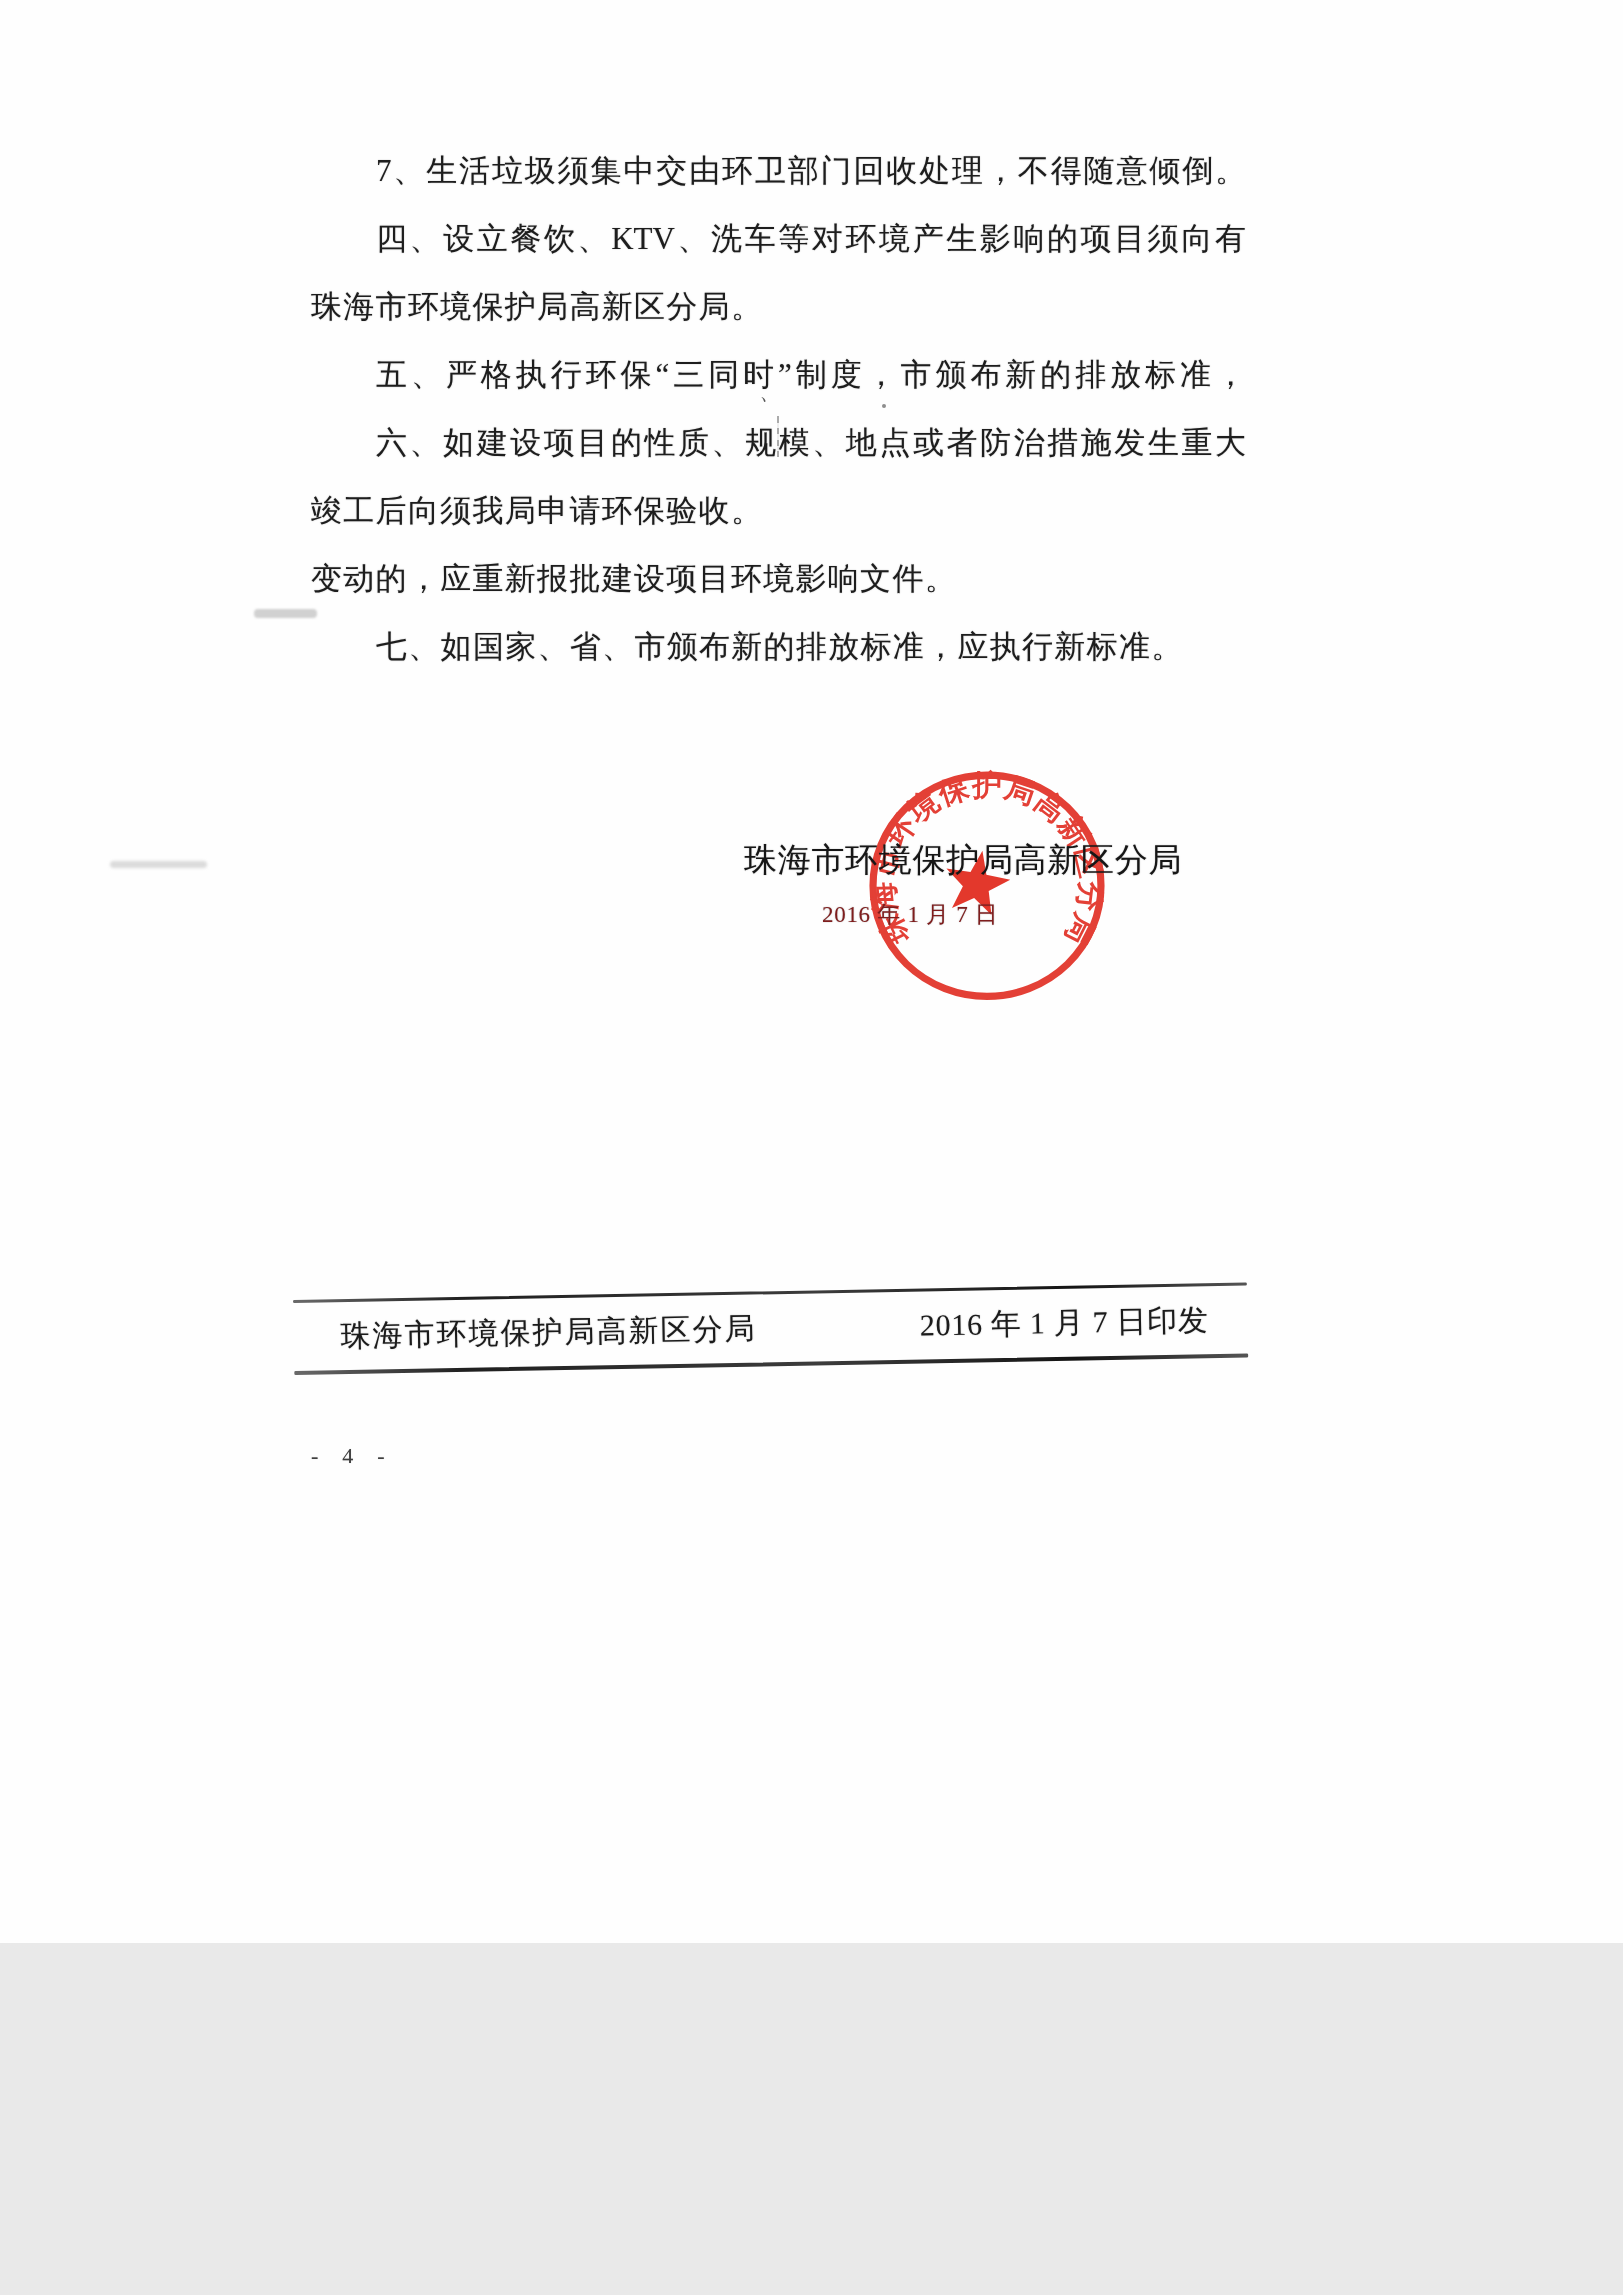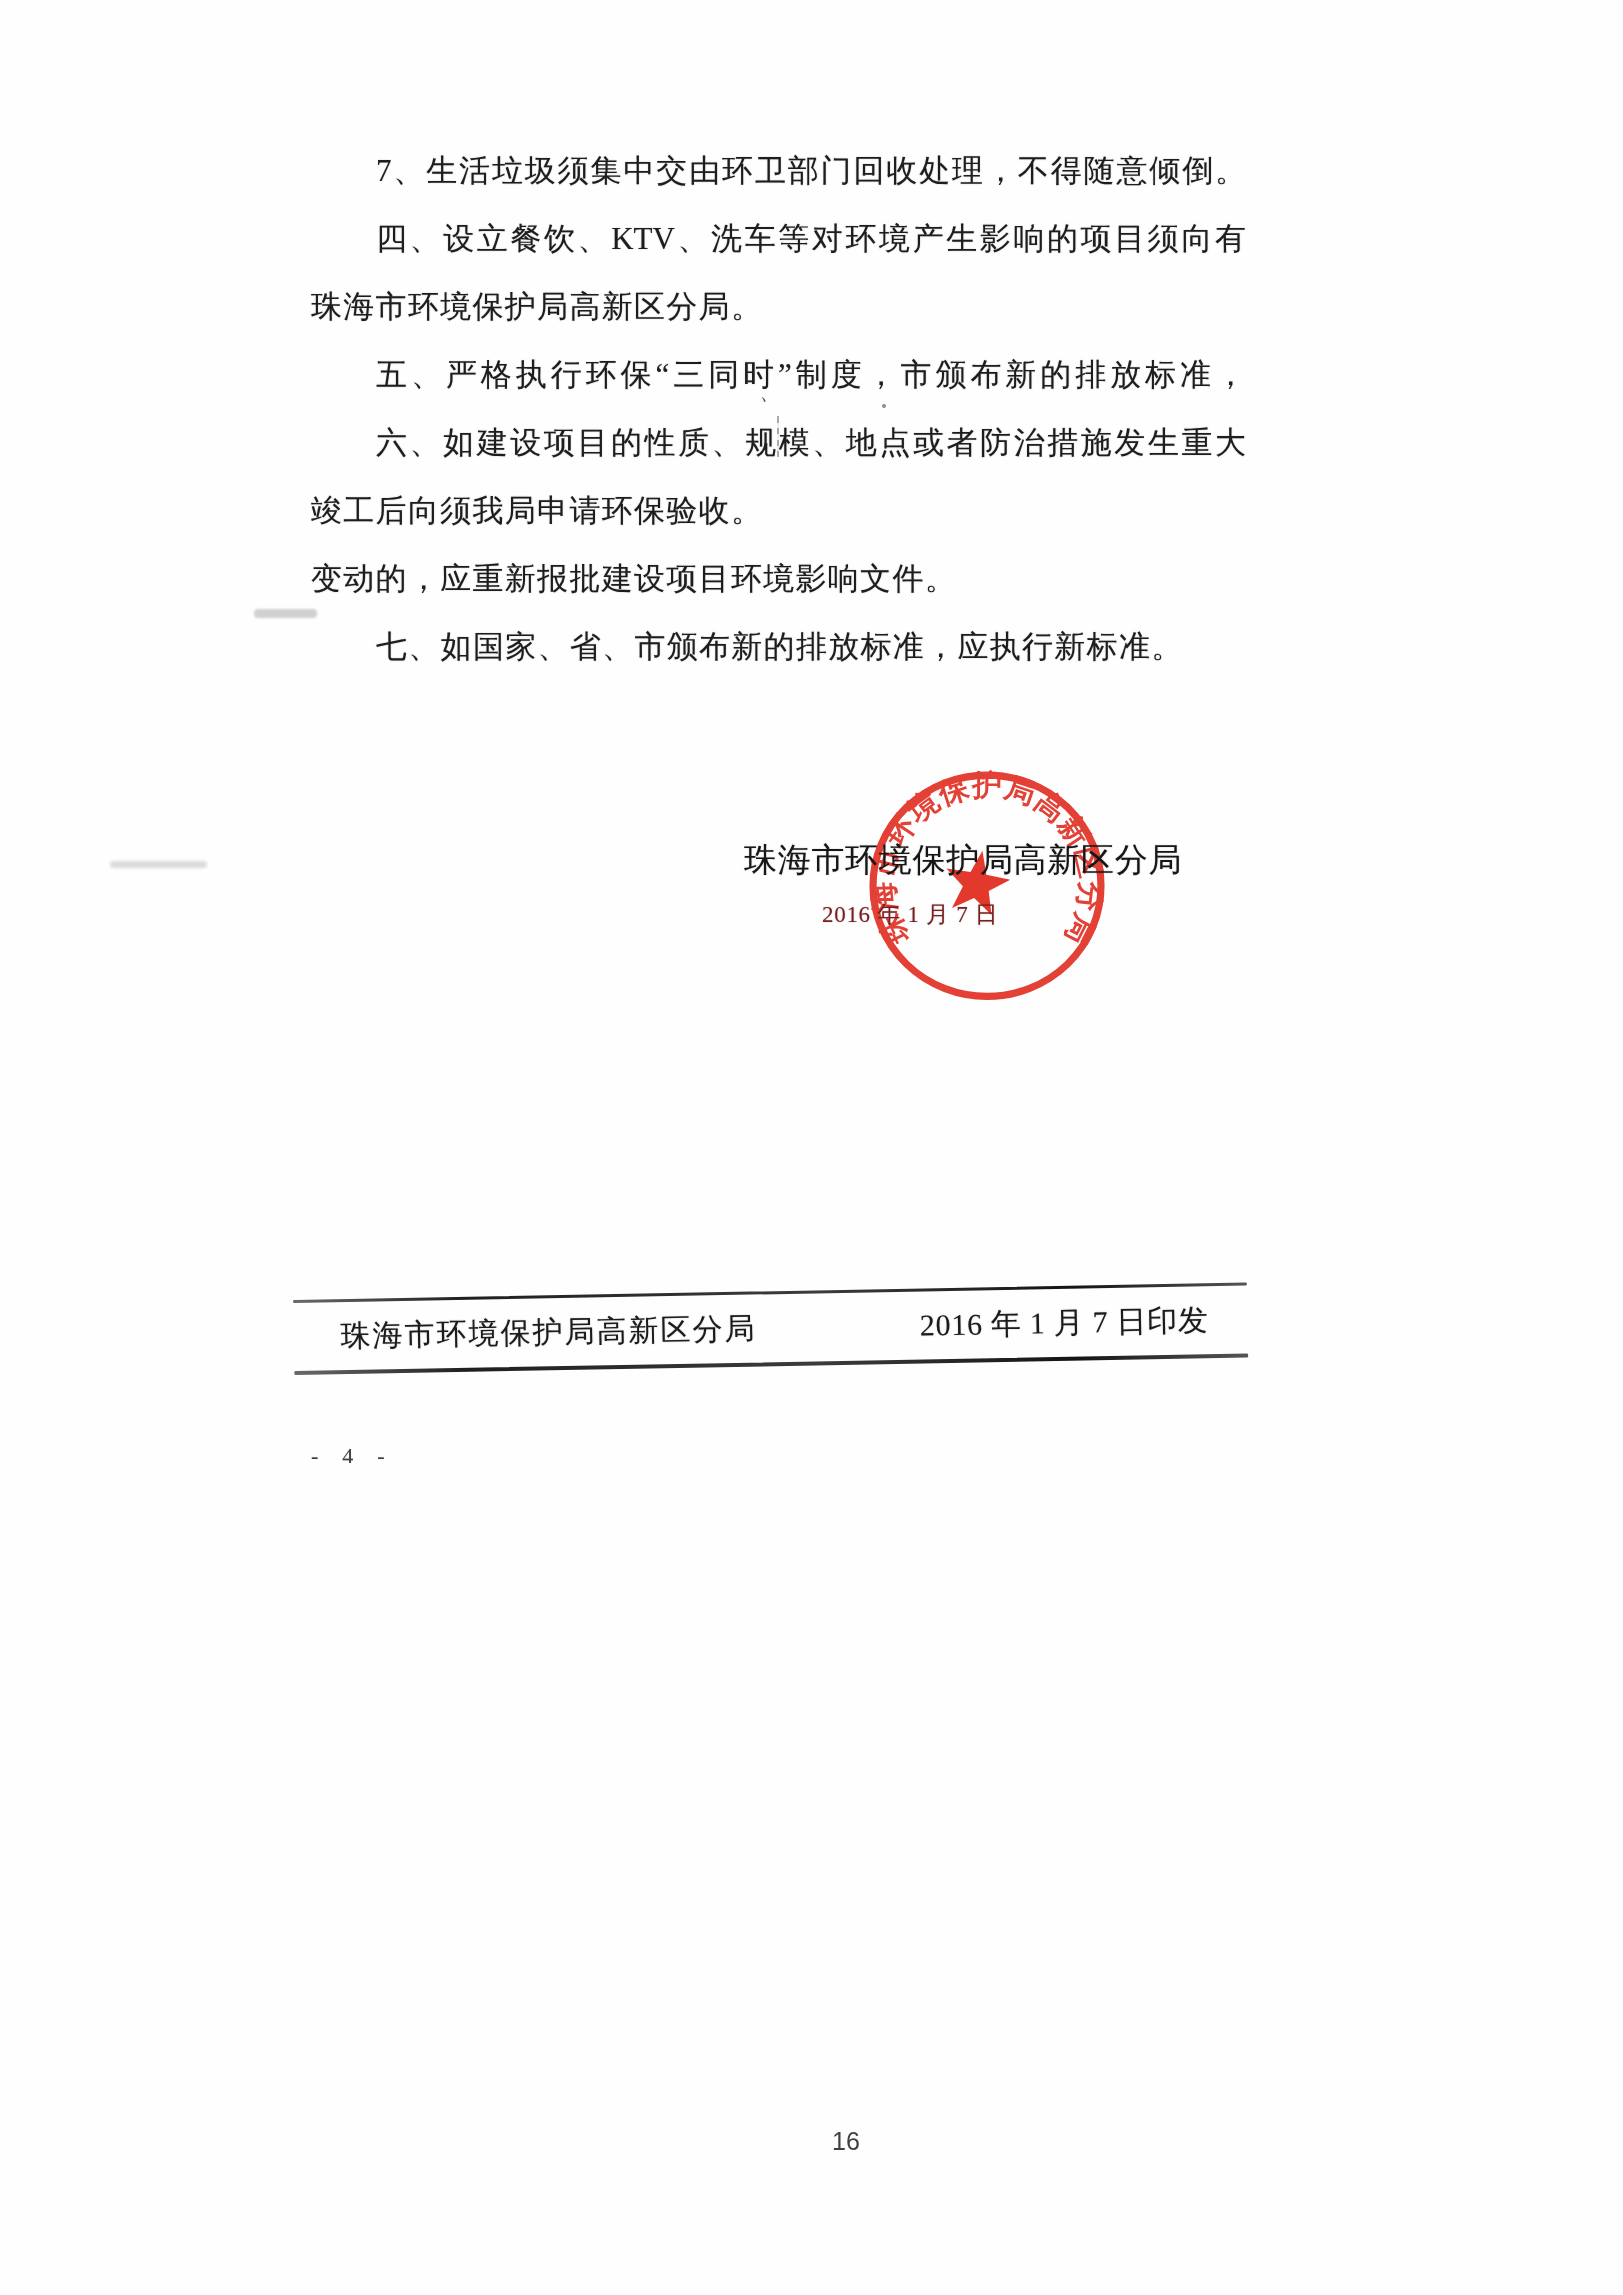--- a/index.html
+++ b/index.html
@@ -1,19 +1,19 @@
 <!DOCTYPE html>
 <html style="font-size:10.5px"><head>
 <meta charset="utf-8">
 <style>
   html,body{margin:0;padding:0;}
   body{background:#e9e9e9;}
   .page{
     position:relative;
-    width:1623px;height:2295px;
+    width:1623px;height:1943px;
     margin:0 auto;
     background:#fefefe;
     font-family:"Liberation Serif","DejaVu Serif",serif;
     color:#1d1d1d;
     overflow:hidden;
   }
   
   .doc-text{
     position:absolute;left:311px;top:137px;width:935px;
     font-size:31px;line-height:68px;

